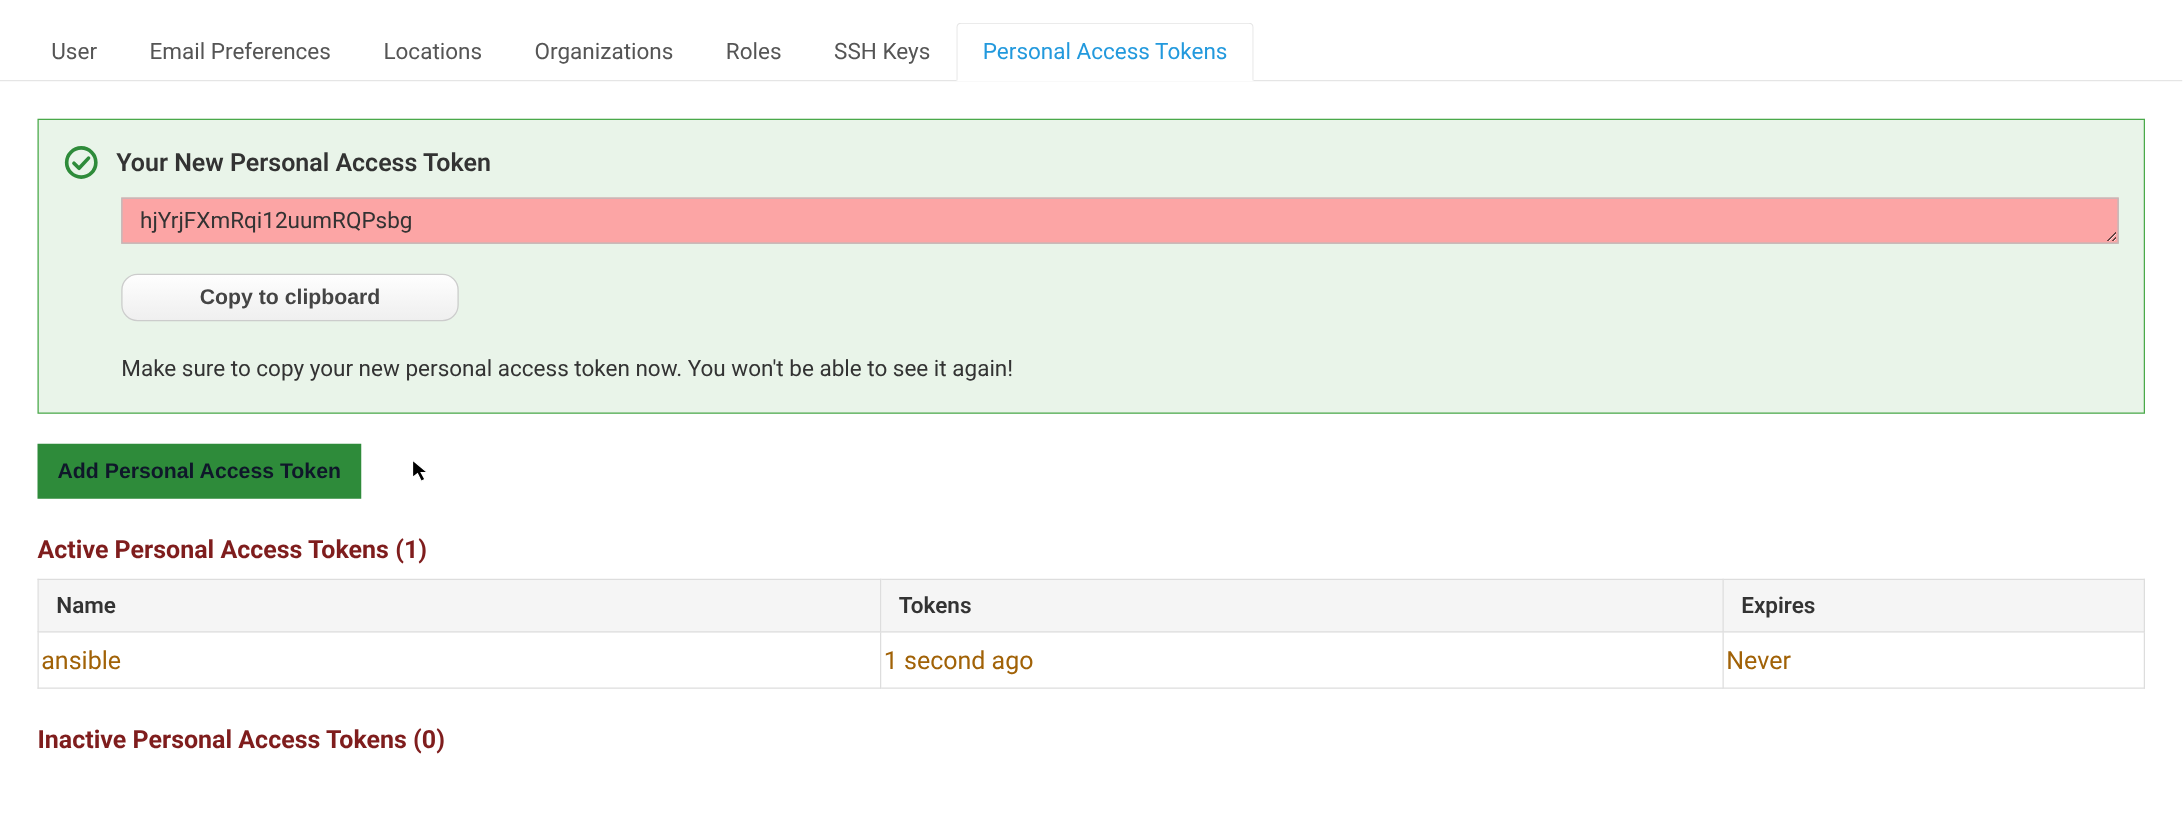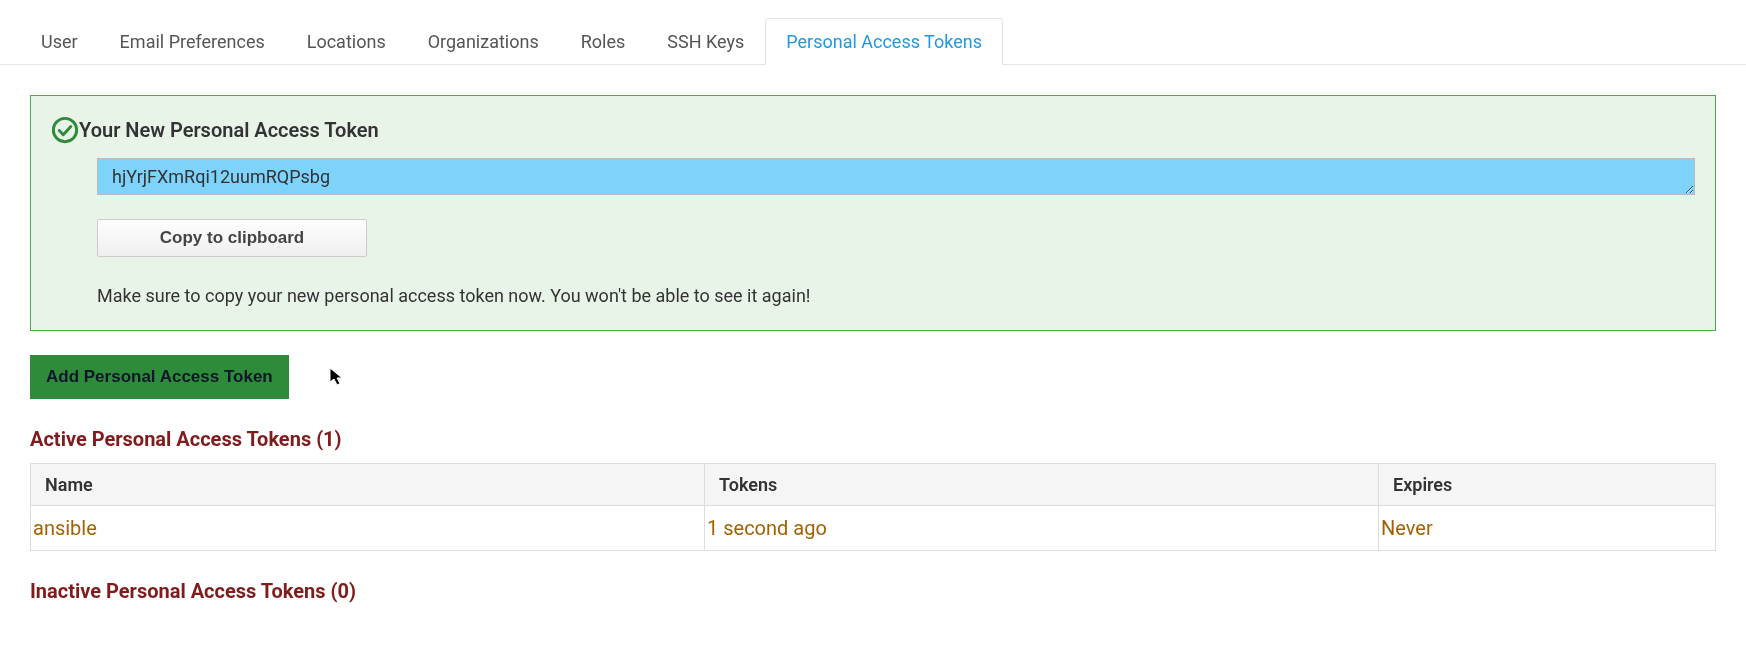--- a/index.html
+++ b/index.html
@@ -34,54 +34,55 @@
   }
   .alert {
     margin: 30px 30px 24px 30px;
     border: 1px solid #4aa94a;
     background: #e9f4e9;
     padding: 20px 20px 24px 20px;
   }
   .alert-header {
     display: flex;
     align-items: center;
+    gap: 14px;
   }
   .check-icon {
     width: 28px;
     height: 28px;
     flex-shrink: 0;
   }
   .alert-title {
     font-weight: 600;
     font-size: 20px;
     color: #333;
   }
   .alert-body {
     margin-left: 46px;
   }
   .token-box {
     width: 100%;
     min-height: 36px;
     border: 1px solid #bbb;
-    background: #7dd3fc;
+    background: #fca5a5;
     padding: 6px 14px;
     font-size: 18px;
     color: #333;
     margin-top: 14px;
     resize: both;
     overflow: hidden;
     font-family: inherit;
     line-height: 1.3;
   }
   .copy-btn {
     margin-top: 20px;
     padding: 8px 24px;
     background: linear-gradient(#fefefe, #efefef);
     border: 1px solid #ccc;
-    border-radius: 2px;
+    border-radius: 13px;
     font-size: 17px;
     font-weight: 600;
     color: #444;
     cursor: pointer;
     width: 270px;
   }
   .alert-note {
     margin-top: 28px;
     font-size: 18px;
     color: #333;

